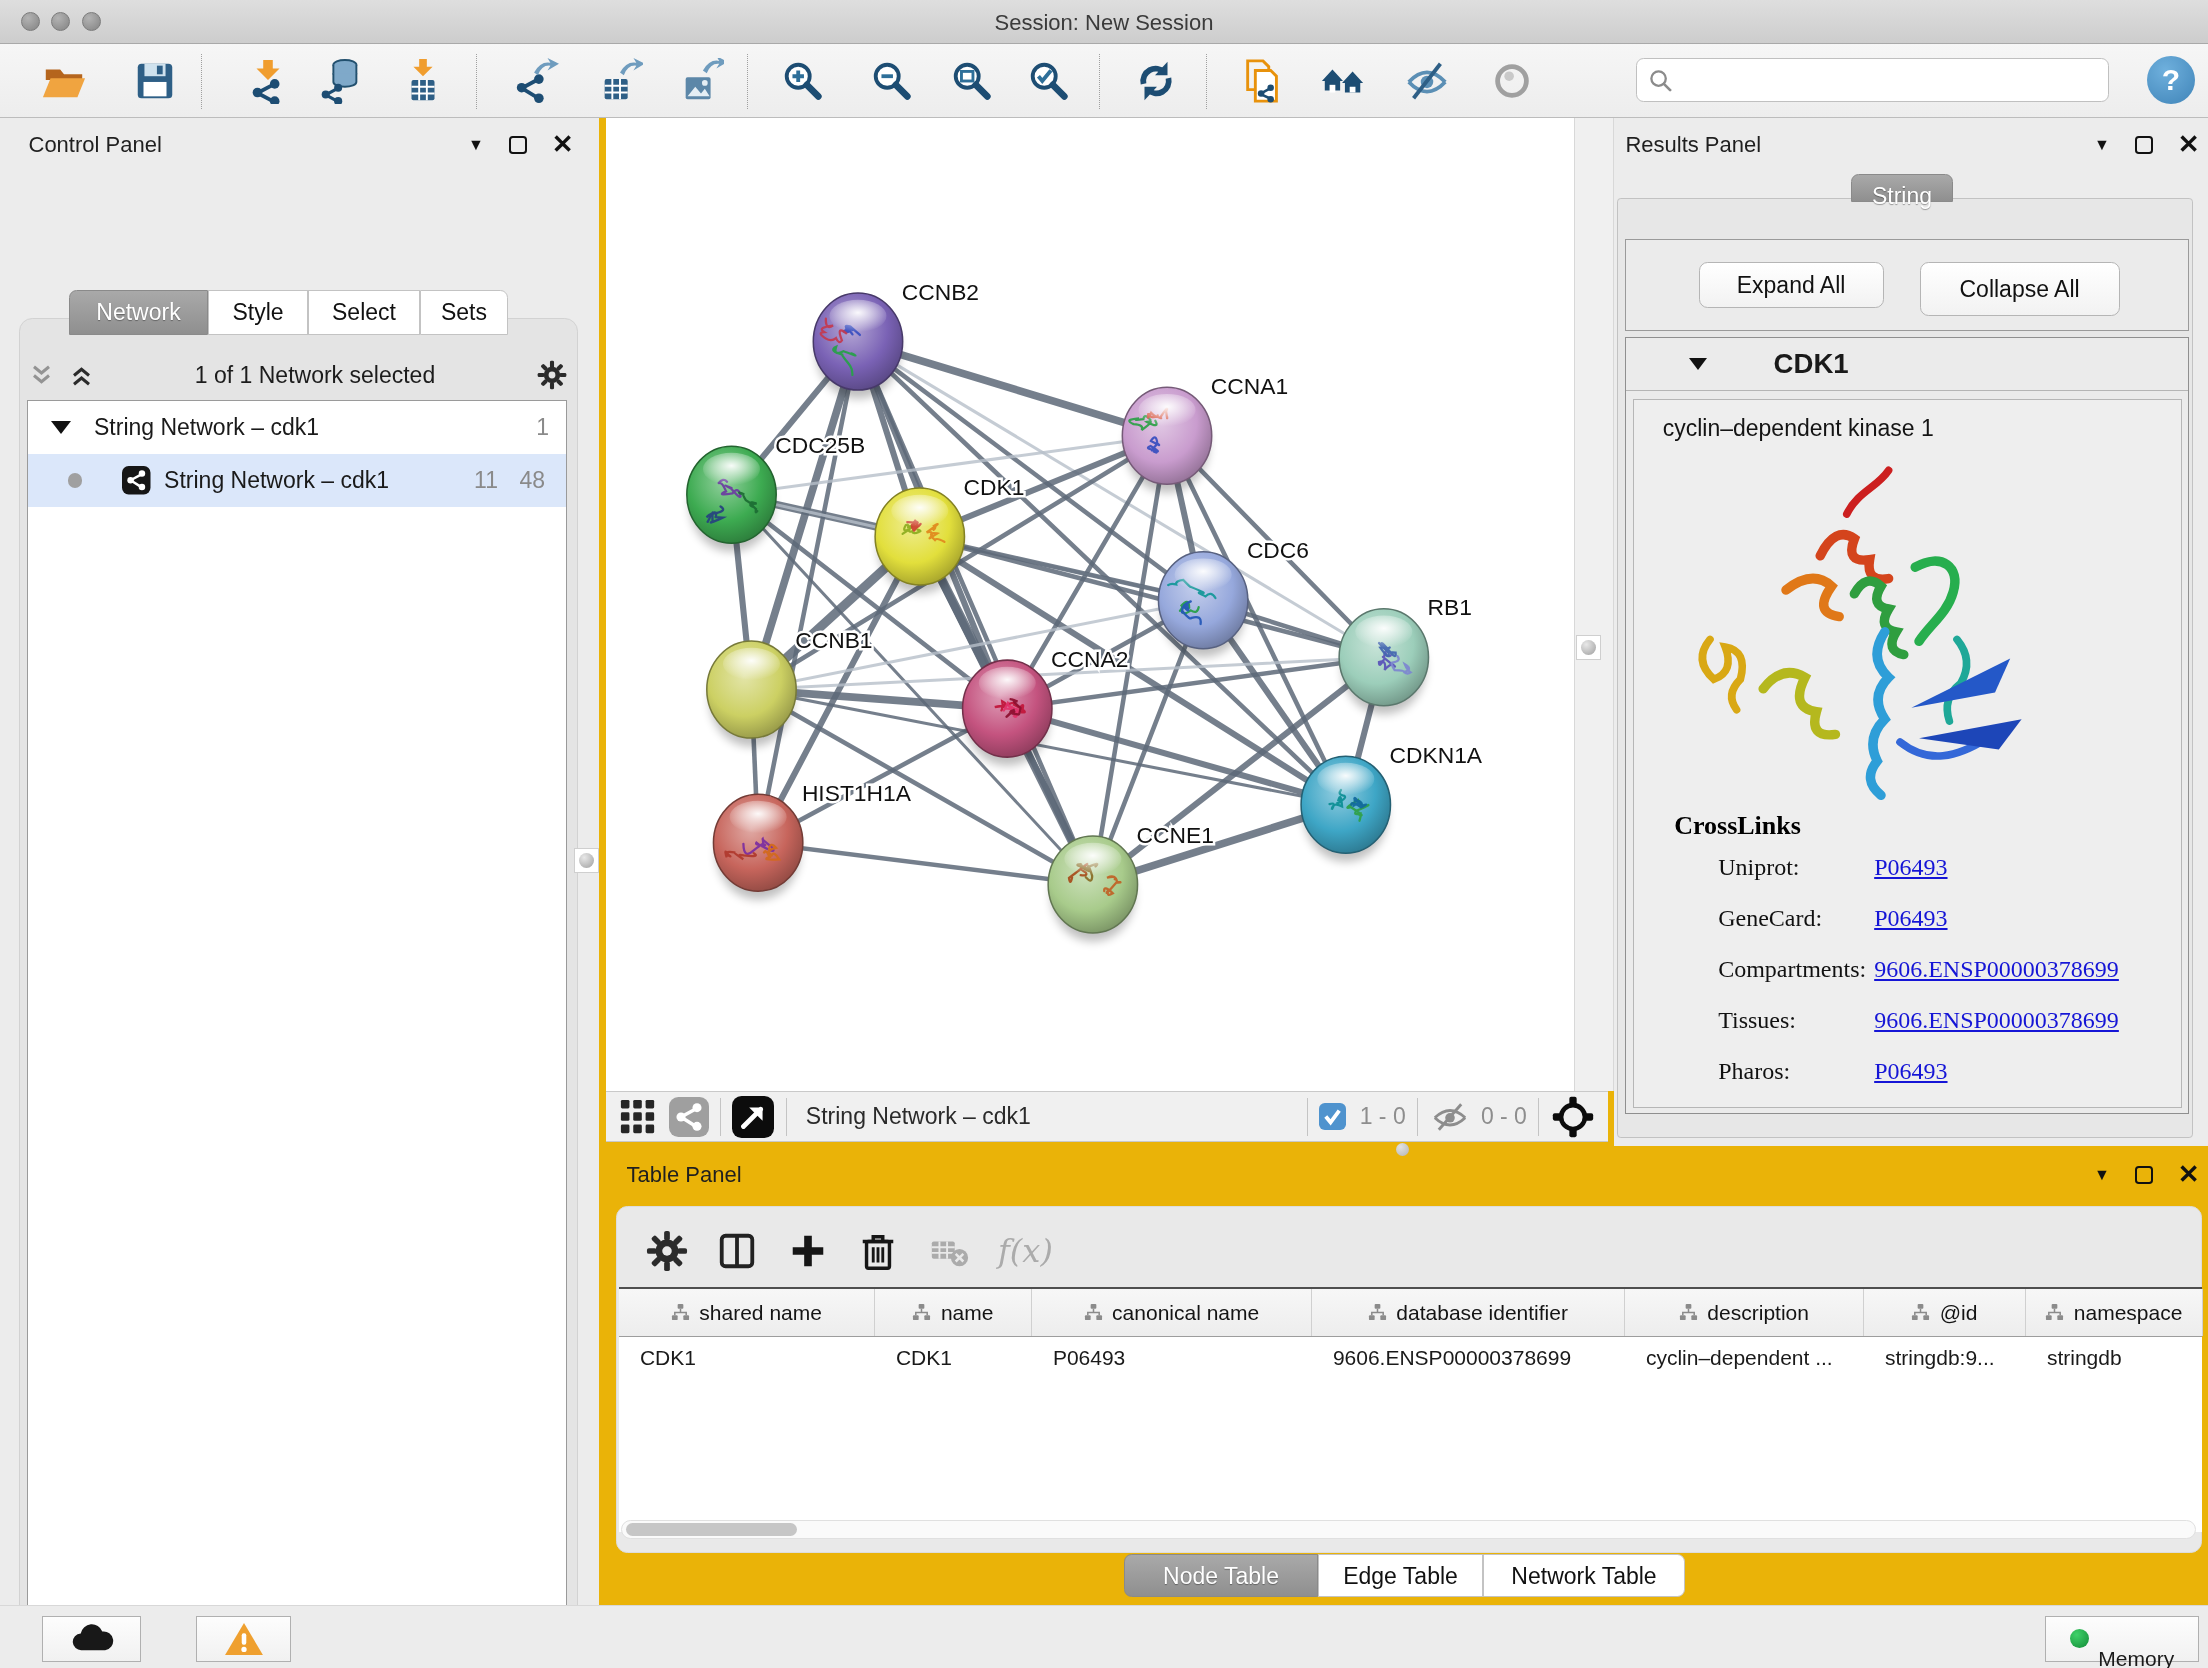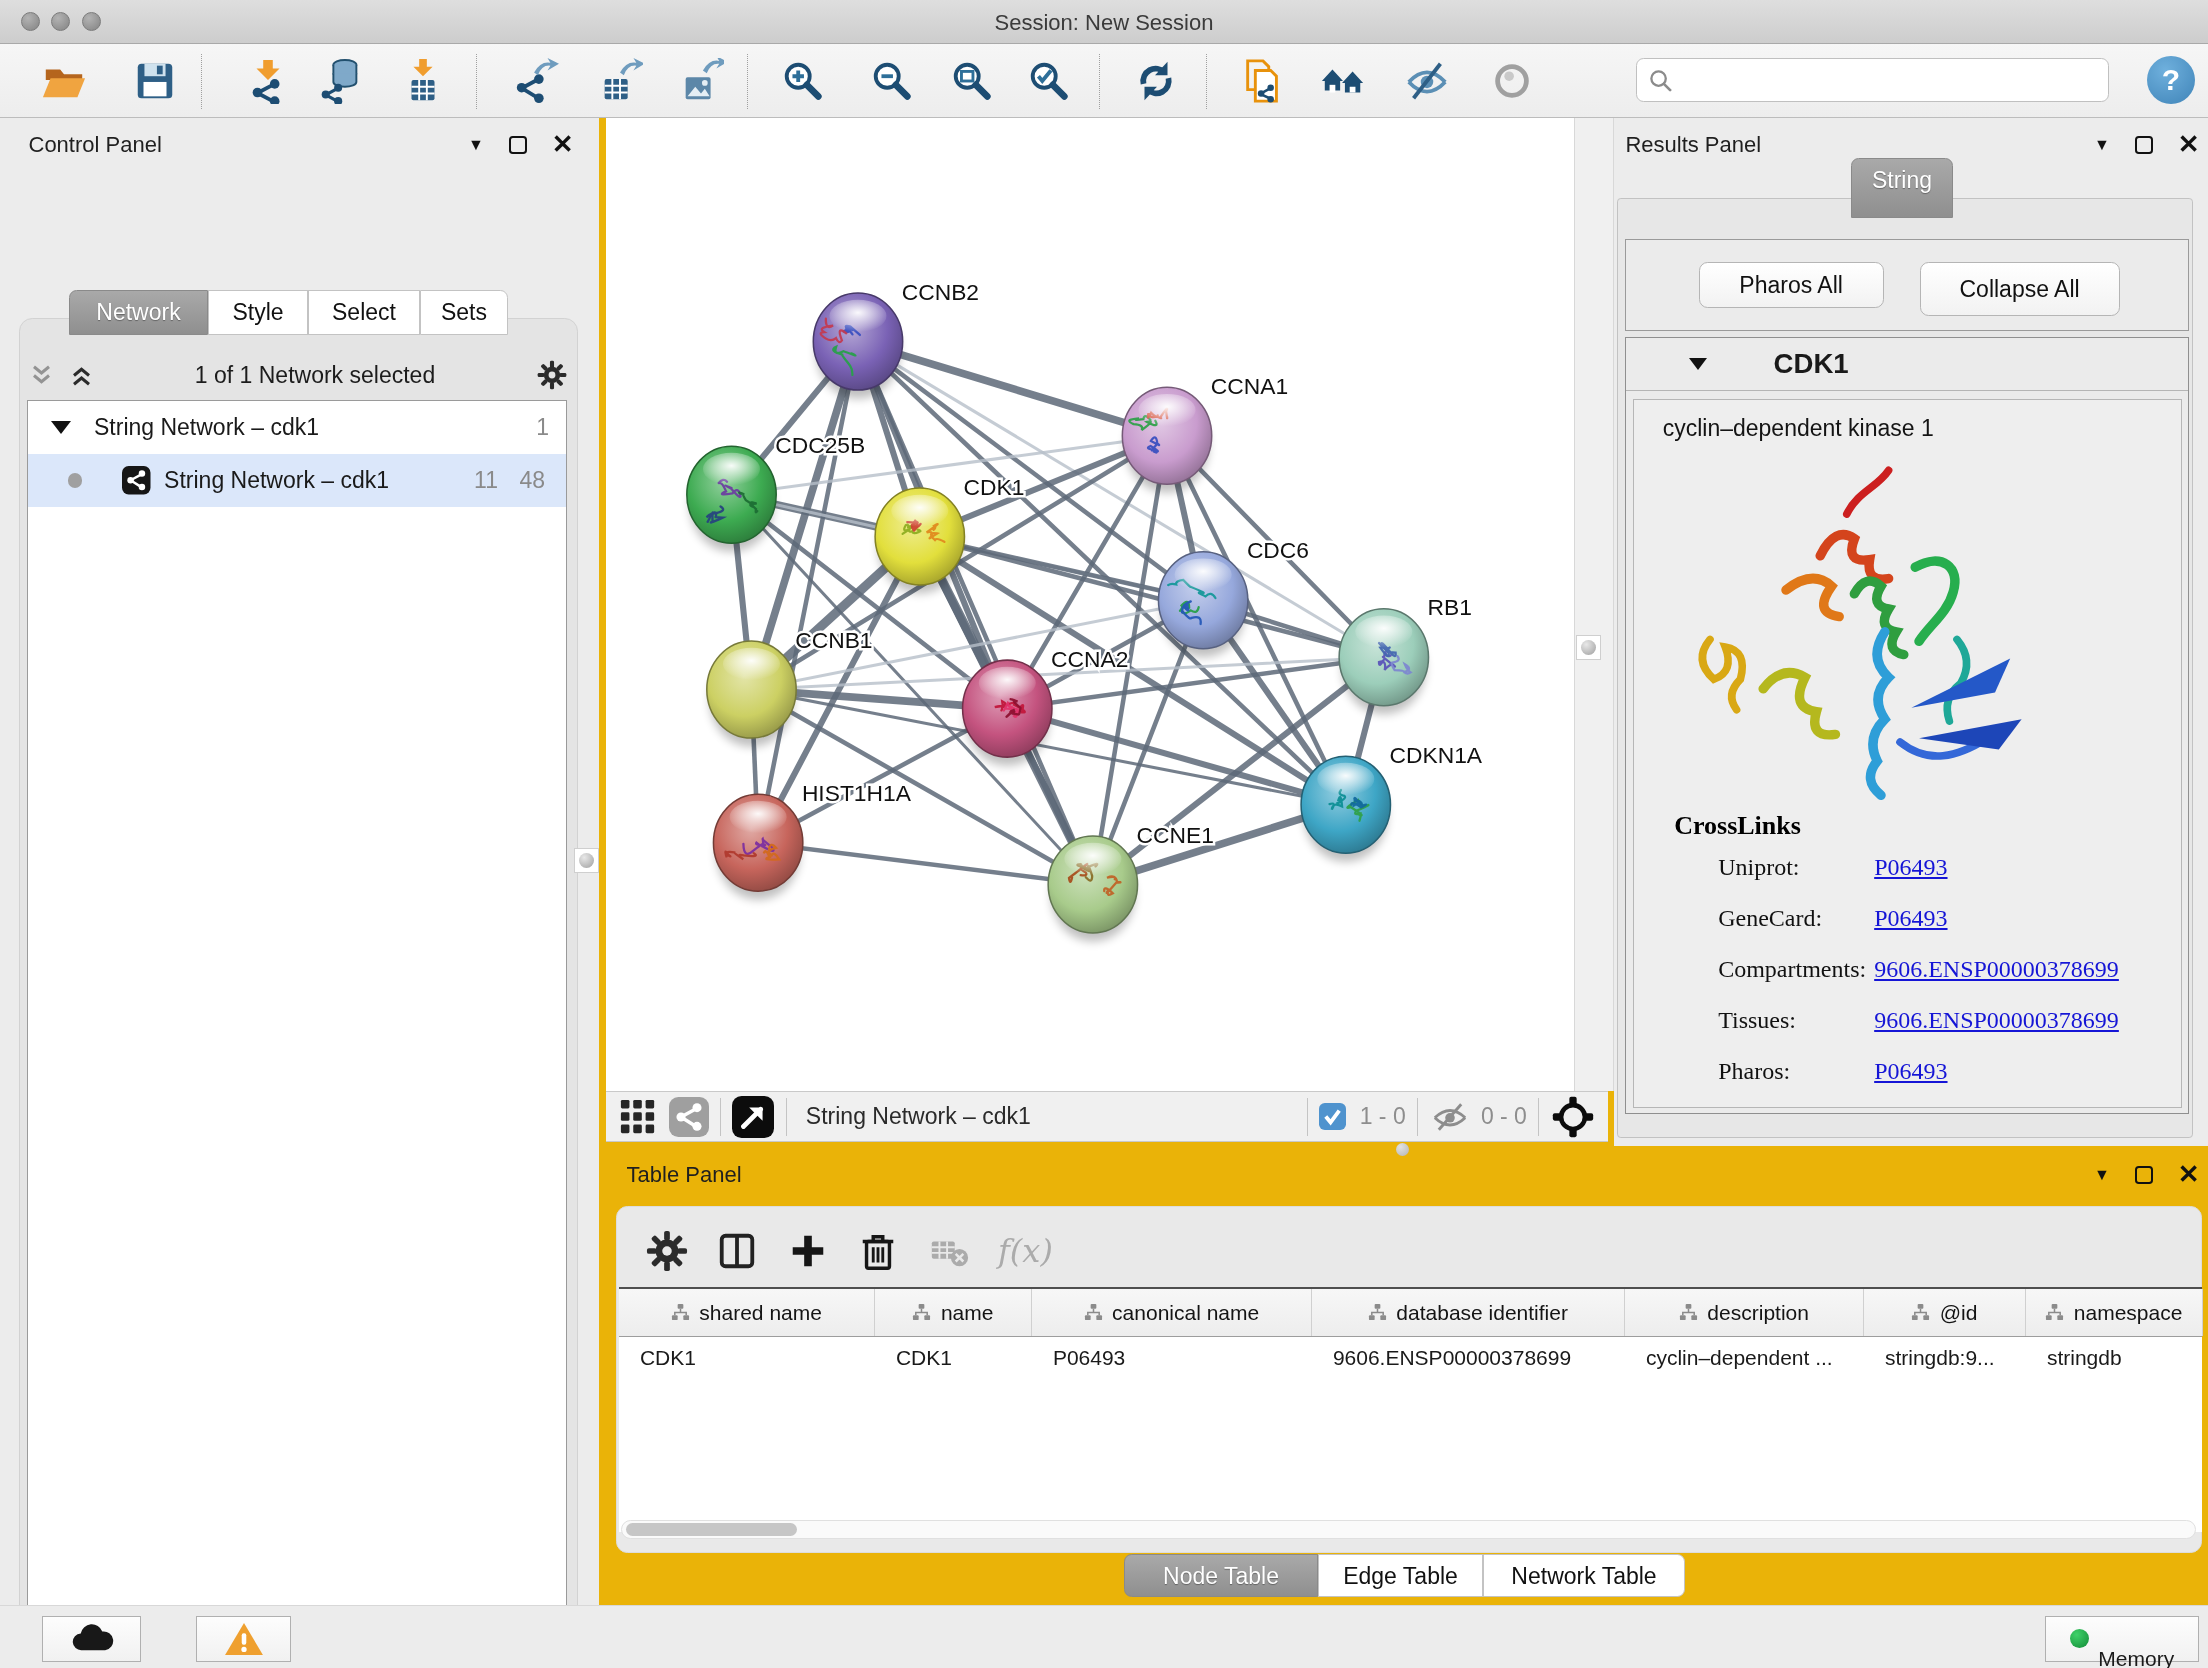--- a/index.html
+++ b/index.html
@@ -69,21 +69,21 @@
   .ntb-sep { width:0; height:38px; border-left:1px solid #c4c4c4; margin:0 11.4px; }
   .ntb-text { font-size:23px; color:#2a2a2a; }
   .ntb-gray { color:#8d8d8d; font-size:23px; }
   .h-split-dot { position:absolute; left:1396px; top:1143px; width:13.3px; height:13.3px; border-radius:50%;
     background:radial-gradient(circle at 35% 30%, #e2e2e2, #b4b4b4); }
 
   
   .respanel { position:absolute; left:1614px; top:118px; width:594px; height:1028px; background:#ececec; }
   .res-groupbox { position:absolute; left:2.9px; top:80px; width:576px; height:940px; background:#e7e7e7;
     border:1px solid #c2c2c2; border-radius:3.8px; }
-  .res-tab { position:absolute; left:237px; top:40px; width:102px; height:60px; z-index:3; border-radius:7.6px 7.6px 0 0;text-align:center; }
+  .res-tab { position:absolute; left:237px; top:56px; width:102px; height:28px; z-index:3; border-radius:7.6px 7.6px 0 0;text-align:center; }
   .res-box1 { position:absolute; left:6.7px; top:40px; width:564px; height:92px; border:1px solid #9a9a9a; background:#ebebeb; }
   .btn { background:linear-gradient(#ffffff,#f2f2f2); border:1px solid #b5b5b5; border-radius:8.6px;
     font-size:23px; color:#111; cursor:pointer; font-family:inherit; }
   .res-box2 { position:absolute; left:6.7px; top:138px; width:564px; height:777px; border:1px solid #8f8f8f; background:#ebebeb; }
   .gene-header { position:absolute; left:0; top:0; right:0; height:53px; border-bottom:1px solid #b5b5b5;
     display:flex; align-items:center; }
   .gene-sym { font-size:27.6px; font-weight:bold; }
   .gene-body { position:absolute; left:7.6px; top:61px; width:549px; height:709px; border:1px solid #b6b6b6; background:#eeeeee; overflow:hidden; }
   .gene-desc { position:absolute; left:28.5px; top:15px; font-size:23px; color:#141414; }
   .crosslinks { position:absolute; left:0; top:411px; width:100%; font-family:"Liberation Serif", serif; }
@@ -640,21 +640,21 @@
   <div class="respanel">
     <div style="position:absolute;left:11.4px;top:14.3px" class="panel-title">Results Panel</div>
     <div class="win-ctrls" style="left:480px;top:17px">
       <span class="wc-min">▼</span>
       <span class="wc-float"></span>
       <span class="wc-close">✕</span>
     </div>
     <span class="tab sel res-tab">String</span>
     <div class="res-groupbox">
       <div class="res-box1">
-        <button class="btn" style="position:absolute;left:73px;top:22px;width:185px;height:46px">Pharos All</button>
+        <button class="btn" style="position:absolute;left:73px;top:22px;width:185px;height:46px">Expand All</button>
         <button class="btn" style="position:absolute;left:294px;top:22px;width:200px;height:54px">Collapse All</button>
       </div>
       <div class="res-box2">
         <div class="gene-header">
           <span class="tri" style="margin-left:63px;border-left-width:9.5px;border-right-width:9.5px;border-top-width:12.4px"></span>
           <span class="gene-sym" style="margin-left:67px">CDK1</span>
         </div>
         <div class="gene-body">
           <div class="gene-desc">cyclin–dependent kinase 1</div>
           <svg width="380" height="361" viewBox="0 0 200 190" style="position:absolute;left:38px;top:57px">

